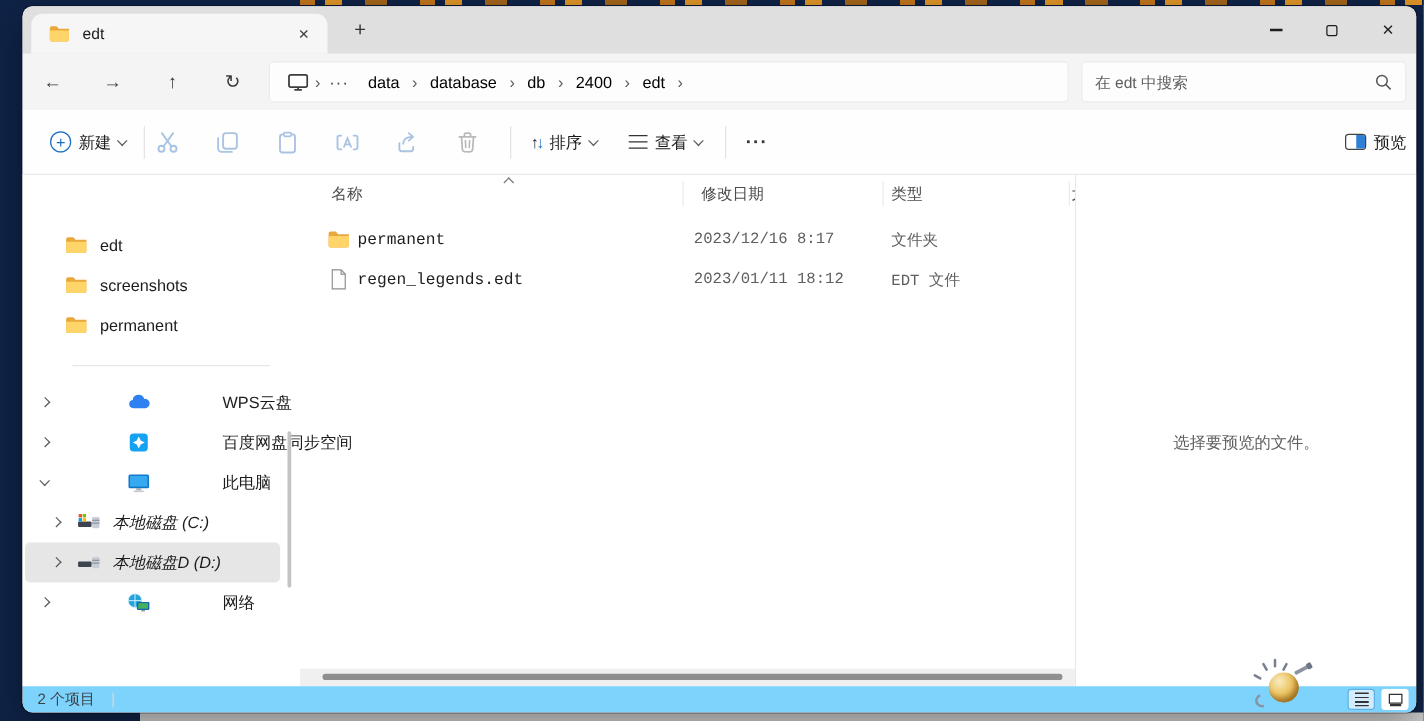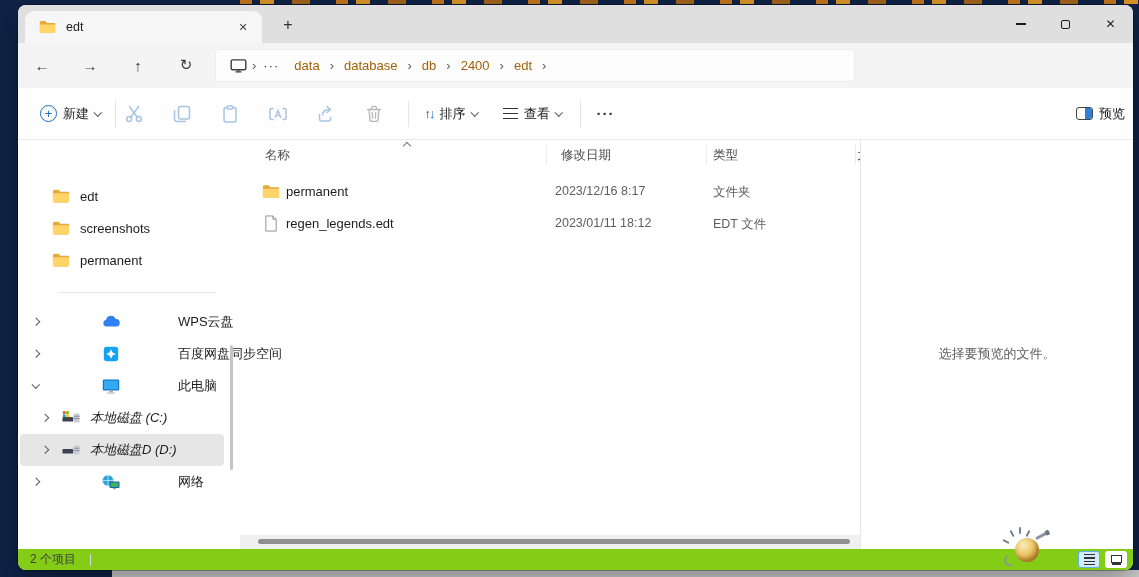--- a/index.html
+++ b/index.html
@@ -30,21 +30,21 @@
   .g-min { width:10px; height:1.2px; background:#1d1d1d; }
   .g-max { width:9px; height:9px; border:1.2px solid #1d1d1d; border-radius:2px; }
 
   
   .navbar { position:absolute; left:0; right:0; top:38px; height:45px; background:#f4f4f4; }
   .nav-btns { position:absolute; left:8px; top:6px; display:flex; gap:16px; }
   .navbtn { width:32px; height:32px; display:flex; align-items:center; justify-content:center;
     font-size:15px; color:#3a3a3a; border-radius:4px; }
   .addressbar { position:absolute; left:197px; top:6px; width:640px; height:33px; background:#fdfdfd;
     border:1px solid #ececec; border-radius:4px; display:flex; align-items:center; padding:0 8px; font-size:13px; overflow:hidden; }
-  .crumb { padding:3px 9px; border-radius:4px; color:#a16207; white-space:nowrap; }
+  .crumb { padding:3px 9px; border-radius:4px; color:#000000; white-space:nowrap; }
   .crumb-chev { color:#5a5a5a; font-size:13px; padding:0 1px; }
   .crumb-dots { color:#333; padding:0 6px; letter-spacing:1px; }
   .bc-ic { width:17px; height:15px; margin:0 4px 0 6px; }
   .searchbox { position:absolute; left:847px; top:6px; width:260px; height:33px; background:#fdfdfd;
     border:1px solid #ececec; border-radius:4px; display:flex; align-items:center; padding:0 10px; }
   .searchbox input { flex:1; border:0; outline:0; background:transparent; font-size:12.5px; color:#222;
     font-family:inherit; }
   .searchbox input::placeholder { color:#5f5f5f; }
   .search-ic { width:15px; height:15px; flex:0 0 auto; }
 
@@ -78,42 +78,42 @@
   .srow .chevslot { width:16px; display:flex; justify-content:center; flex:0 0 auto; }
   .srow .ic { width:18px; height:16px; flex:0 0 auto; }
   .srow .lbl { margin-left:10px; white-space:nowrap; }
   .pinned { padding-left:32px; }
   .pinned .ic { margin-right:0; }
   .tree1 { padding-left:8px;gap:48px; } .tree1 .ic { margin-left:10px; }
   .tree2 { padding-left:17px;font-style:italic; } .tree2 .ic { margin-left:9px; }
   .side-sep { position:absolute; left:40px; top:152px; width:158px; height:1px; background:#e7e7e7; }
   .side-scroll { position:absolute; left:212px; top:205px; width:3px; height:125px; background:#c4c4c4; border-radius:2px; }
 
-  .filelist { position:absolute; left:222px; top:0; width:620px; height:100%; overflow:hidden; }
+  .filelist { position:absolute; left:222px; top:0; width:620px; height:100%; overflow:hidden;font-family:Liberation Mono, monospace; }
   .fl-header { position:absolute; left:0; top:0; right:0; height:30px; font-size:12.5px; color:#4c4c4c; }
   .hcell { position:absolute; top:7px; white-space:nowrap; }
   .col-sep { position:absolute; top:5px; width:1px; height:20px; background:#ececec; }
   .sort-chev { position:absolute; left:164px; top:3px; width:6px; height:6px;
     border-left:1.3px solid #777; border-top:1.3px solid #777; transform:rotate(45deg); }
   .fl-row { position:absolute; left:4px; width:612px; height:32px; border-radius:4px; }
   .fl-row .cell { position:absolute; top:8px; font-size:13px; white-space:nowrap; }
   .fl-row .ficon { position:absolute; left:18px; top:7px; width:18px; height:17px; }
   .c-name { left:42px; color:#1d1d1d; }
   .c-date { left:311px; color:#5e5e5e; font-size:12.5px !important; }
   .c-type { left:469px; color:#5e5e5e; font-size:12.5px !important; }
 
   .hscroll { position:absolute; left:222px; bottom:0; width:620px; height:14px; background:#f0f0f0; }
   .hthumb { position:absolute; left:18px; top:4px; width:592px; height:5px; background:#8f8f8f; border-radius:3px; }
 
   .vdivider { position:absolute; left:842px; top:0; width:1px; height:100%; background:#e8e8e8; }
   .previewpane { position:absolute; left:843px; top:0; right:0; height:100%; background:#fff; }
   .preview-text { position:absolute; top:205px; left:0; right:0; text-align:center; font-size:13px; color:#606060; }
 
   
-  .statusbar { position:absolute; left:0; right:0; bottom:0; height:21px; background:#84cc16;
+  .statusbar { position:absolute; left:0; right:0; bottom:0; height:21px; background:#7dd3fc;
     display:flex; align-items:center; padding-left:12px; font-size:12px; color:#3c3f46; }
   .sb-sep { width:1px; height:12px; background:#d8d8d8; margin-left:14px; }
   .sb-views { margin-left:auto; margin-right:6px; display:flex; gap:5px; align-items:center; }
   .vbtn { width:22px; height:17px; border-radius:3px; border:1px solid transparent;
     display:flex; align-items:center; justify-content:center; background:#fff; }
   .vbtn.active { background:#d3ecfb; border-color:#5db3e8; }
   .vi-details { width:11px; height:11px;
     background:repeating-linear-gradient(180deg,#333 0 1.4px,transparent 1.4px 3.4px); }
   .vi-thumb { width:11px; height:8px; border:1.3px solid #333; box-shadow:0 3px 0 -1px #333; margin-bottom:2px; }
 
@@ -262,20 +262,26 @@
       <span class="crumb-chev">›</span>
       <span class="crumb">database</span>
       <span class="crumb-chev">›</span>
       <span class="crumb">db</span>
       <span class="crumb-chev">›</span>
       <span class="crumb">2400</span>
       <span class="crumb-chev">›</span>
       <span class="crumb">edt</span>
       <span class="crumb-chev">›</span>
     </div>
+    <div class="searchbox">
+      <input placeholder="在 edt 中搜索" style="">
+      <svg class="search-ic">
+          <use href="#sym-search"></use>
+        </svg>
+    </div>
   </div>
 
   <div class="toolbar">
     <div class="tb-group" style="margin-left:22px">
       <span class="plus-circle">+</span>
       <span>新建</span>
       <span class="cv cv-down"></span>
     </div>
     <div class="tb-divider" style="margin-left:14px"></div>
     <div class="tbico" style="margin-left:8px"><svg>

